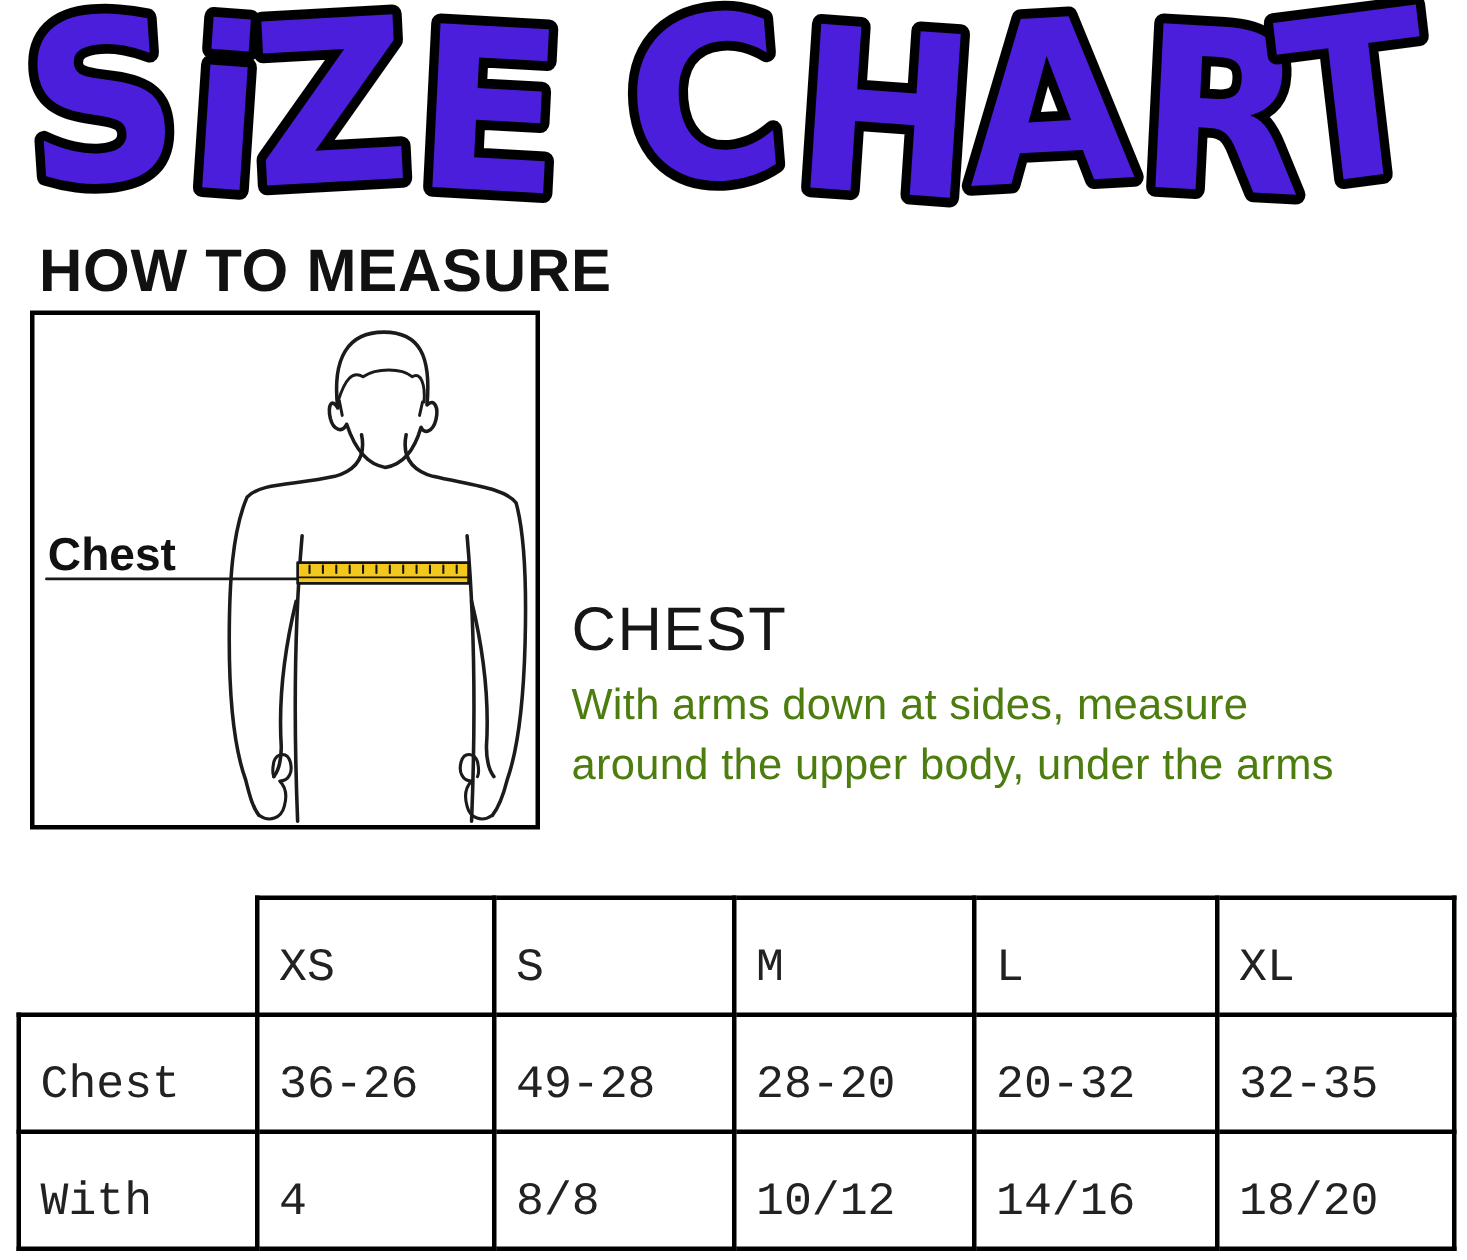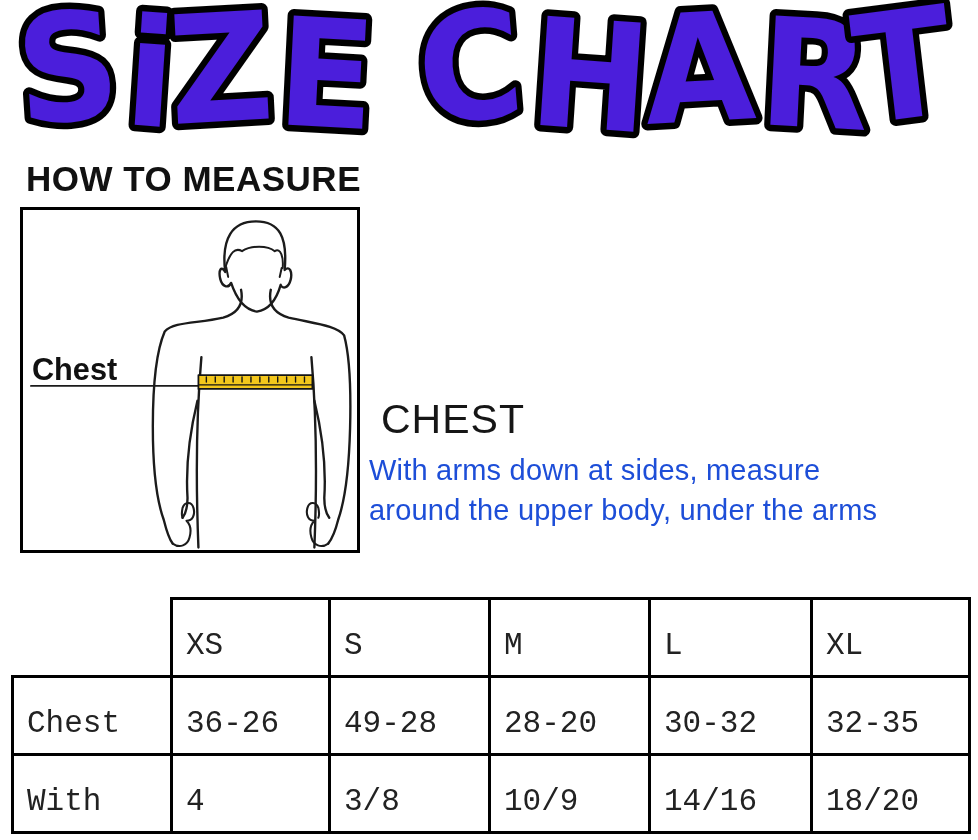--- a/index.html
+++ b/index.html
@@ -8,37 +8,37 @@
     font-family:"Liberation Sans",sans-serif;color:#1d1d1d;overflow:hidden;
   }
   
   #title-svg{position:absolute;left:0;top:0;}
   #title-svg text{
     font-family:"DejaVu Sans",sans-serif;font-weight:bold;
     paint-order:stroke fill;stroke-linejoin:round;
   }
   
   .htm-heading{
-    position:absolute;left:26px;top:159px;font-size:35px;font-weight:bold;
+    position:absolute;left:26px;top:159px;font-size:40px;font-weight:bold;
     letter-spacing:0.5px;color:#111;
   }
   
   .figure-box{
     position:absolute;left:20px;top:207px;width:340px;height:346px;
     border:3px solid #000;box-sizing:border-box;background:#fff;
   }
   .figure-box svg{display:block;}
   
   .chest-heading{
     position:absolute;left:381px;top:396px;font-size:41px;font-weight:400;
     color:#161616;letter-spacing:1px;
   }
   .chest-desc{
-    position:absolute;left:369px;top:450px;font-size:29px;line-height:40px;
-    color:#1d4ed8;letter-spacing:0.2px;
+    position:absolute;left:381px;top:450px;font-size:29px;line-height:40px;
+    color:#4d7c0f;letter-spacing:0.2px;
   }
   
   .size-table{
     position:absolute;left:11px;top:597px;border-collapse:collapse;
     table-layout:fixed;font-size:31px;color:#222;font-family:Liberation Mono, monospace;
   }
   .size-table td{
     border:3px solid #000;vertical-align:bottom;
     padding:0 0 12px 13px;background:#fff;font-weight:400;
   }
@@ -122,27 +122,27 @@
       <td>S</td>
       <td>M</td>
       <td>L</td>
       <td>XL</td>
     </tr>
     <tr class="datarow">
       <td>Chest</td>
       <td>36-26</td>
       <td>49-28</td>
       <td>28-20</td>
-      <td>30-32</td>
+      <td>20-32</td>
       <td>32-35</td>
     </tr>
     <tr class="datarow">
       <td>With</td>
       <td>4</td>
-      <td>3/8</td>
-      <td>10/9</td>
+      <td>8/8</td>
+      <td>10/12</td>
       <td>14/16</td>
       <td>18/20</td>
     </tr>
   </tbody>
     </table>
 
 </div>
 
 </body></html>

